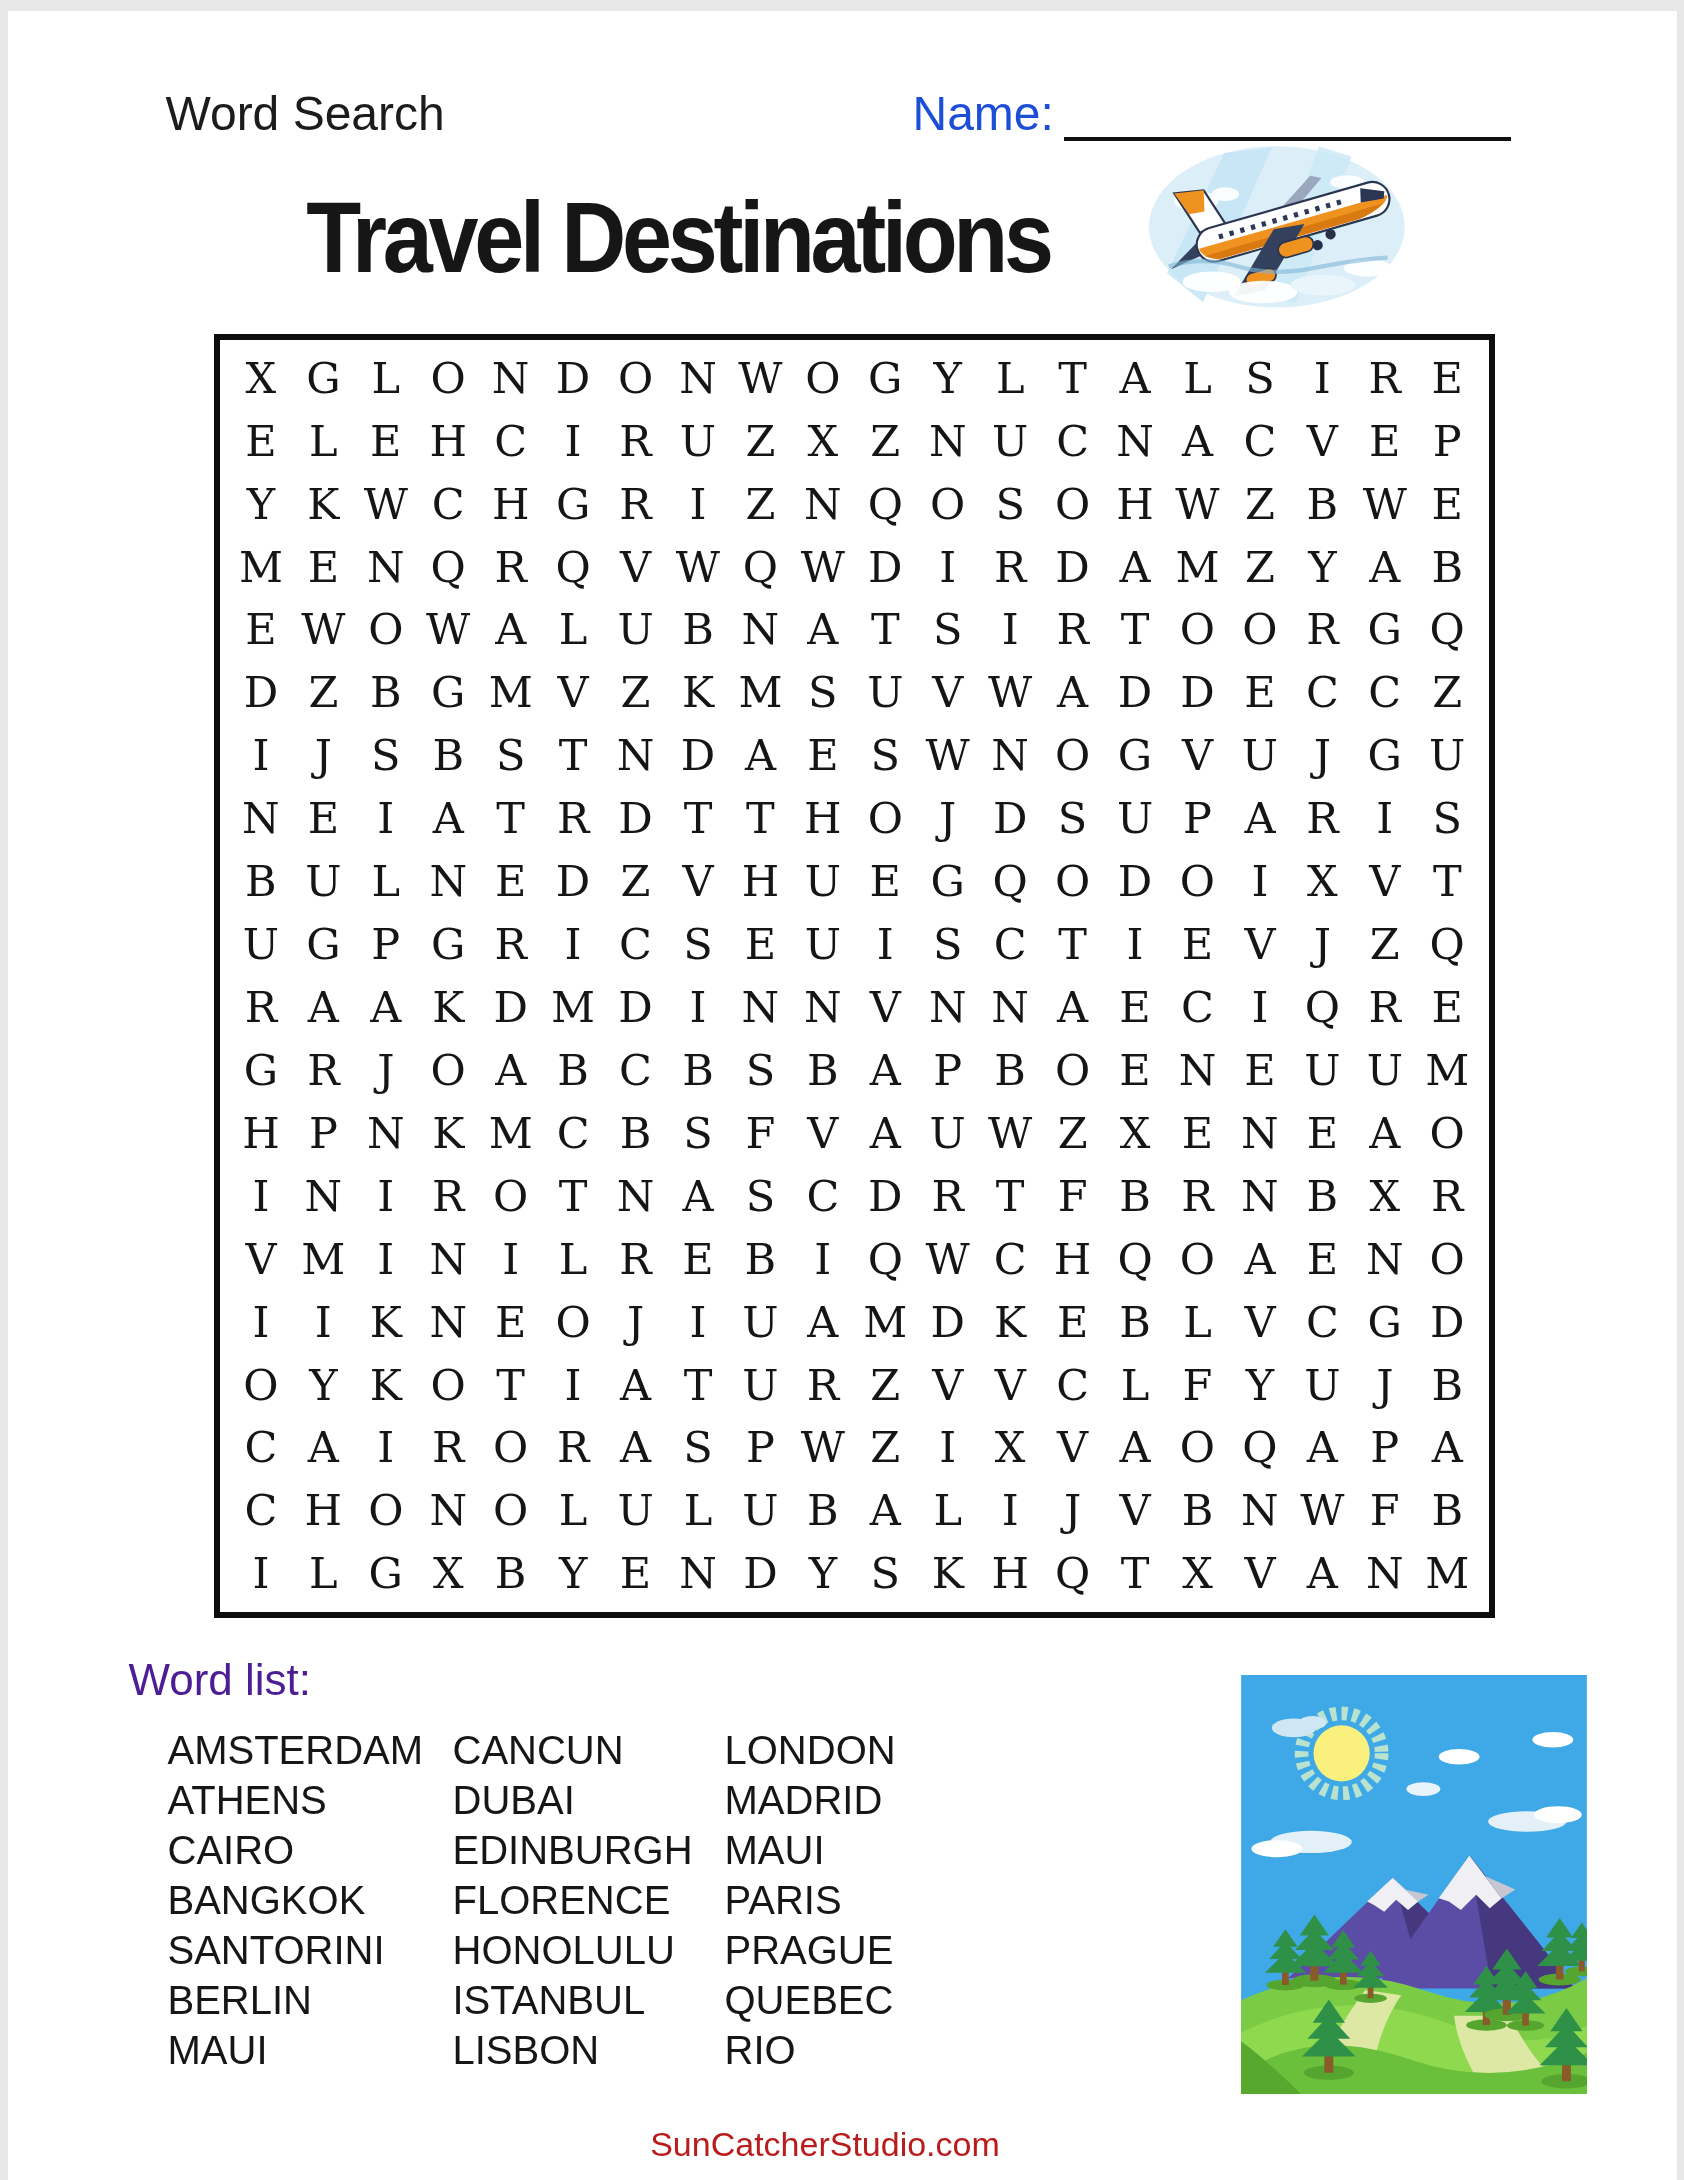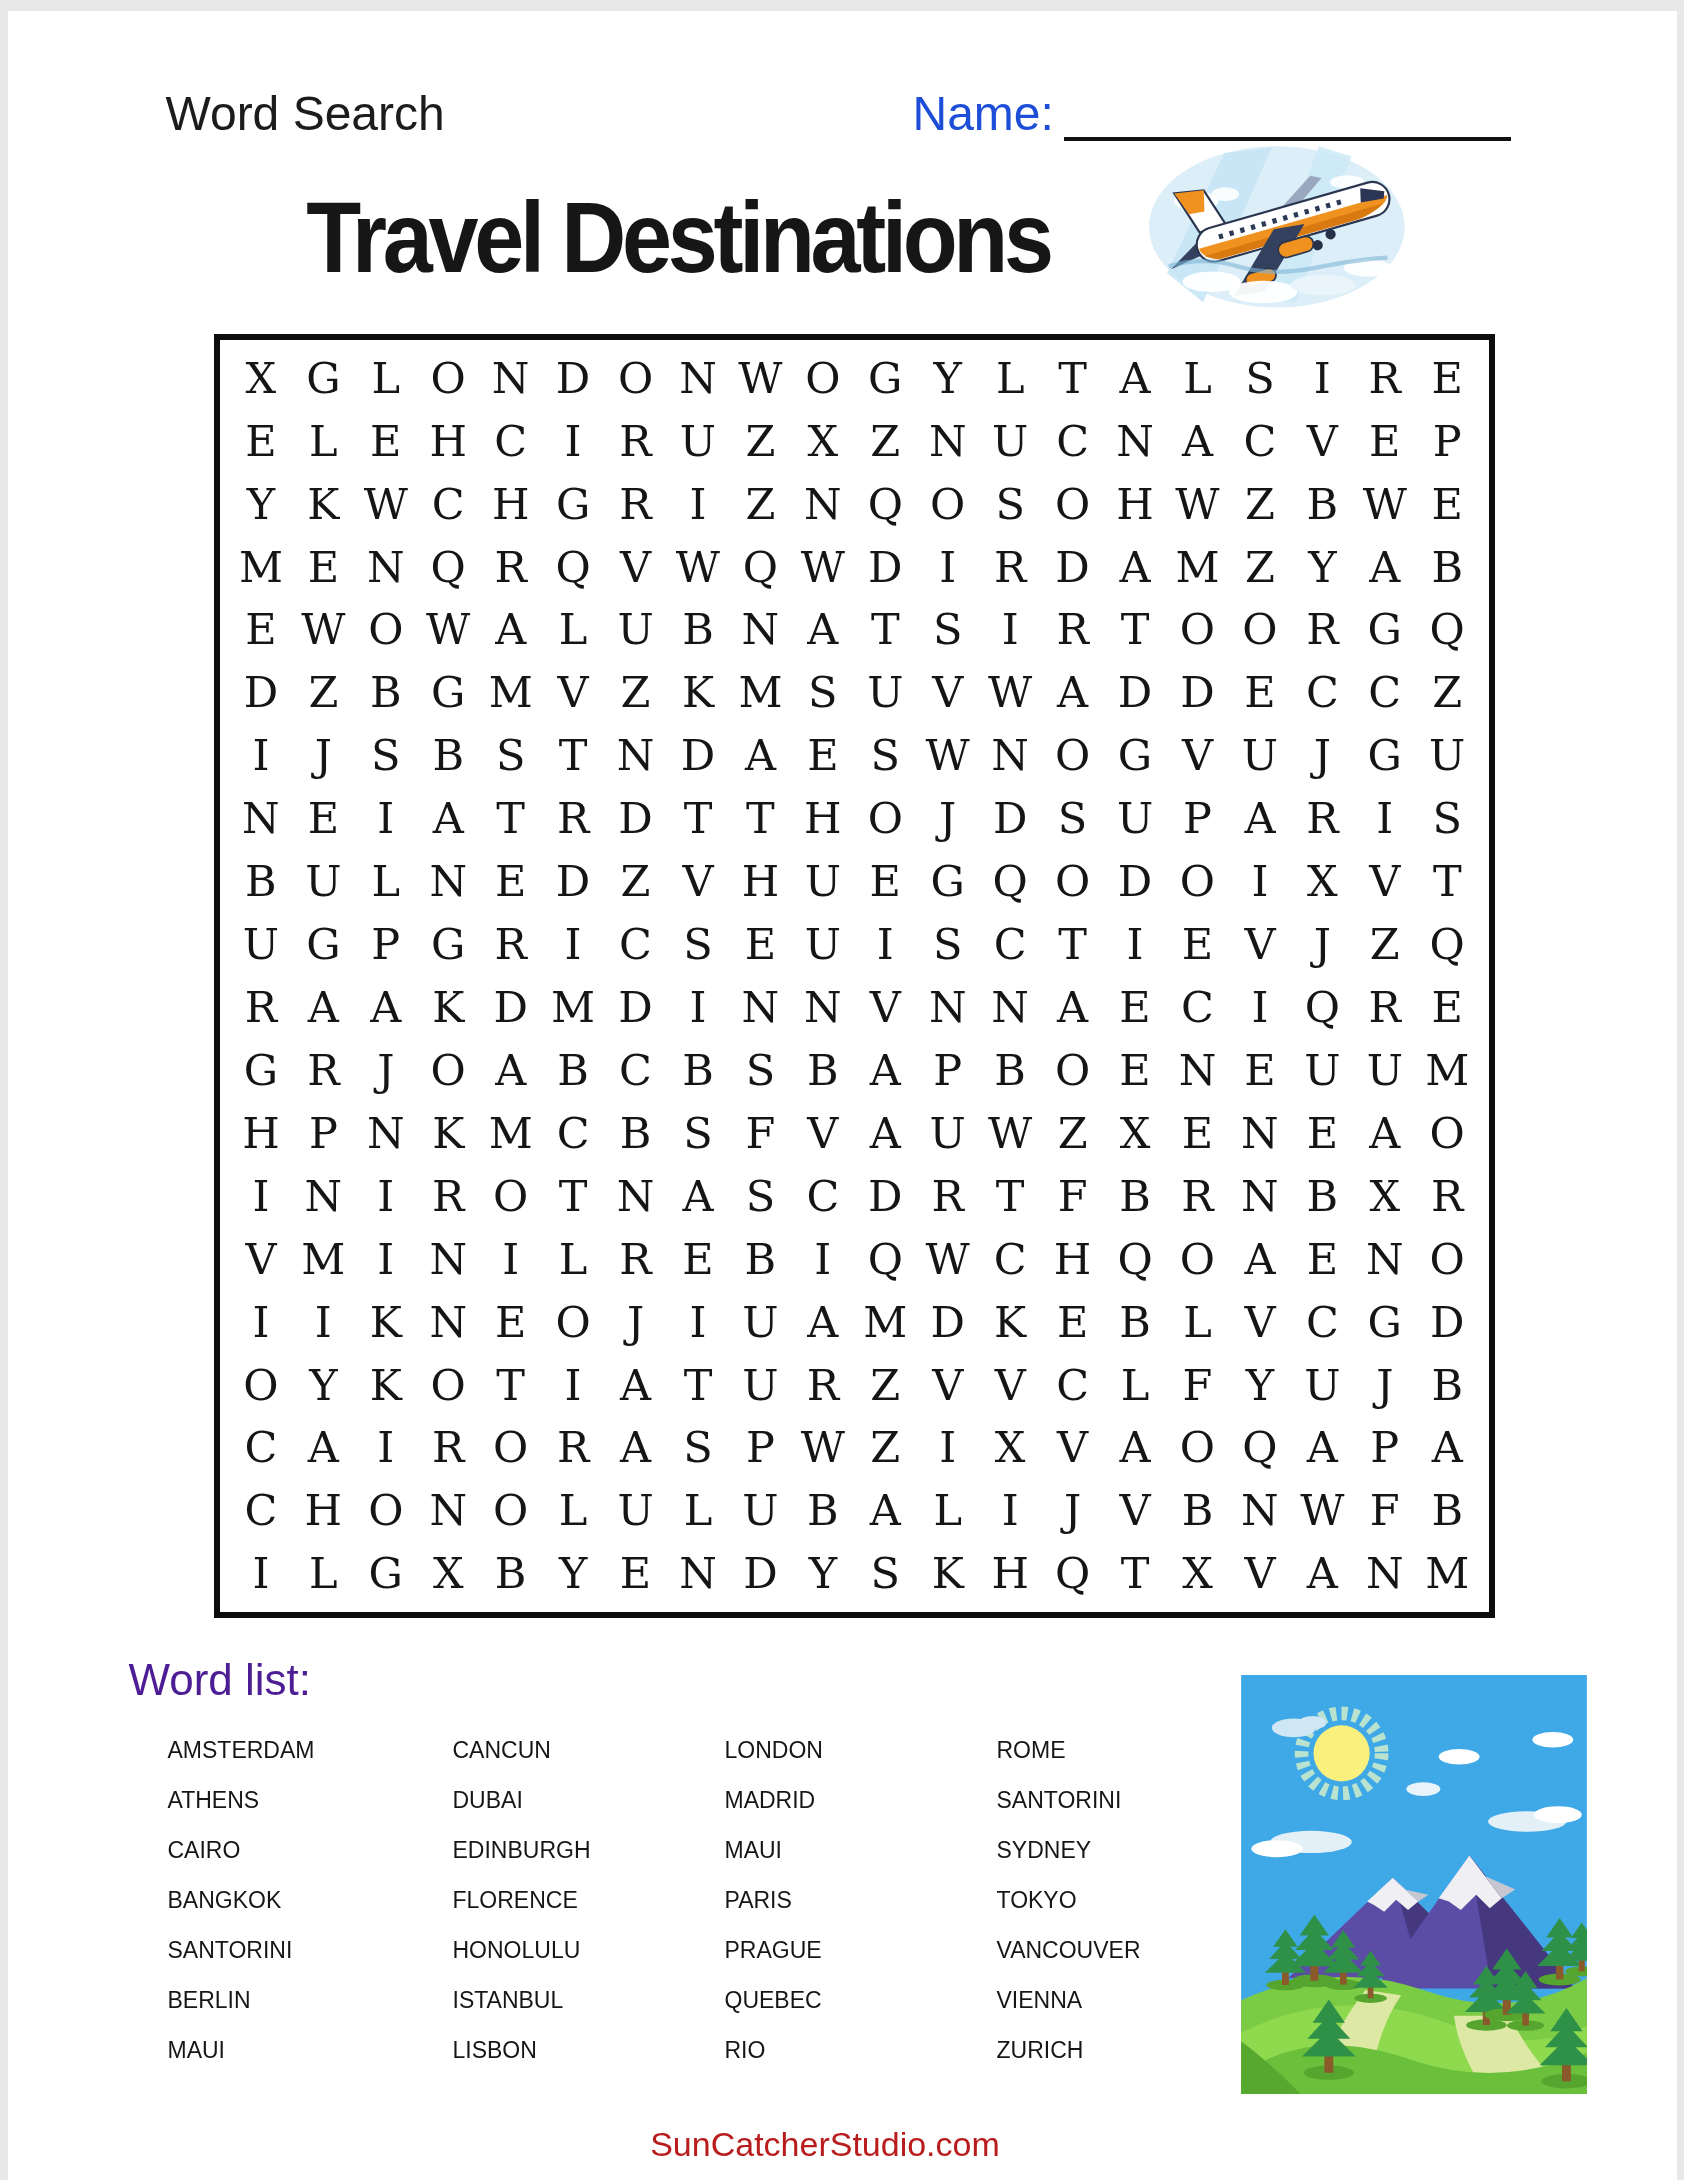--- a/index.html
+++ b/index.html
@@ -34,21 +34,21 @@
   }
   .grid-row{display:flex;flex:1;align-items:center;}
   .grid-cell{
     flex:1;text-align:center;font-family:"DejaVu Serif","Liberation Serif",serif;
     font-size:43px;color:#151515;line-height:1;
   }
   
   .wl-heading{
     position:absolute;left:121px;top:1644px;font-size:44px;color:#4c1d95;font-weight:400;
   }
-  .wl-col{position:absolute;top:1714px;font-size:23px;color:#161616;}
+  .wl-col{position:absolute;top:1714px;font-size:40px;color:#161616;}
   .wl-col .wl-item{height:50px;line-height:50px;white-space:nowrap;}
   .wl-col0{left:160px;} .wl-col1{left:445px;} .wl-col2{left:717px;} .wl-col3{left:989px;}
   .scene-wrap{position:absolute;left:1233px;top:1664px;width:346px;height:419px;}
   
   .footer{
     position:absolute;left:0;top:2114px;width:1635px;text-align:center;
     font-size:34px;color:#b91c1c;
   }
 </style>
 </head>
@@ -558,29 +558,20 @@
     </div>
   <div class="wl-col wl-col2">
       <div class="wl-item">LONDON</div>
       <div class="wl-item">MADRID</div>
       <div class="wl-item">MAUI</div>
       <div class="wl-item">PARIS</div>
       <div class="wl-item">PRAGUE</div>
       <div class="wl-item">QUEBEC</div>
       <div class="wl-item">RIO</div>
     </div>
-  <div class="wl-col wl-col3">
-      <div class="wl-item">ROME</div>
-      <div class="wl-item">SANTORINI</div>
-      <div class="wl-item">SYDNEY</div>
-      <div class="wl-item">TOKYO</div>
-      <div class="wl-item">VANCOUVER</div>
-      <div class="wl-item">VIENNA</div>
-      <div class="wl-item">ZURICH</div>
-    </div>
 
   <div class="scene-wrap">
     <svg width="346" height="419" viewBox="0 0 406 492">
       <rect x="0" y="0" width="406" height="492" fill="#3fa9e8"></rect>
       <circle cx="118" cy="92" r="47" fill="none" stroke="#b9e3cf" stroke-width="16" stroke-dasharray="7 6"></circle>
       <circle cx="118" cy="92" r="33" fill="#f9f07e"></circle>
       <ellipse cx="62" cy="62" rx="26" ry="11" fill="#cfe6f5"></ellipse>
       <ellipse cx="84" cy="56" rx="16" ry="8" fill="#cfe6f5"></ellipse>
       <ellipse cx="256" cy="96" rx="24" ry="9" fill="#ffffff"></ellipse>
       <ellipse cx="214" cy="134" rx="20" ry="8" fill="#e8f3fa"></ellipse>

